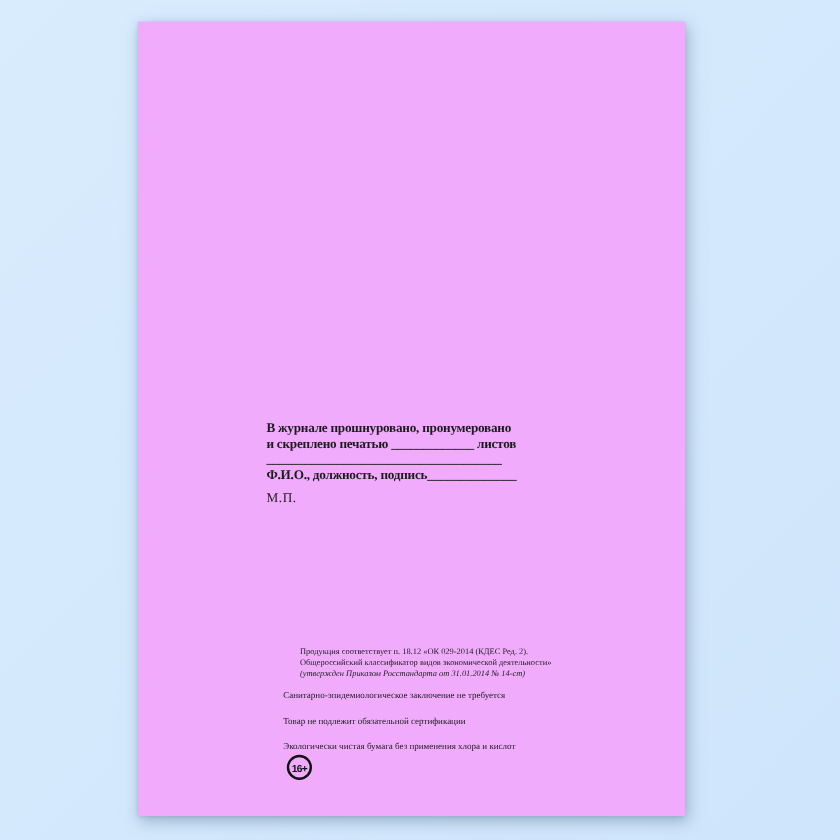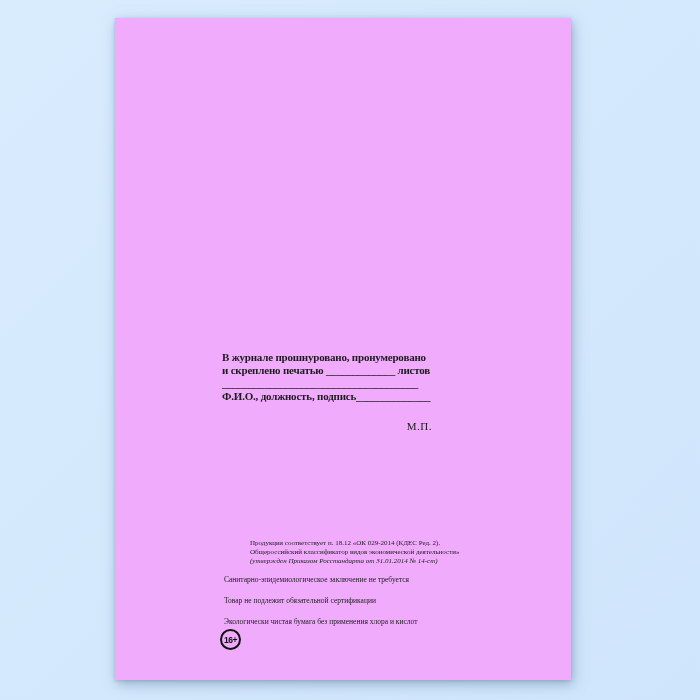--- a/index.html
+++ b/index.html
@@ -33,23 +33,22 @@
     width: 216px;
     font-weight: bold;
     font-size: 11px;
     line-height: 13px;
     letter-spacing: -0.2px;
     white-space: nowrap;
   }
   .certify .mp {
     font-weight: normal;
     letter-spacing: 0.5px;
-    text-align: right;
     padding-right: 6px;
-    margin-top: 17px;
+    margin-top: 6px;
   }
   
   .product {
     position: absolute;
     left: 107px;
     top: 521px;
     font-size: 7px;
     line-height: 9px;
     white-space: nowrap;
     margin-left: 28px;
@@ -60,24 +59,25 @@
   .statements {
     position: absolute;
     left: 109px;
     top: 558px;
     font-size: 7.5px;
     white-space: nowrap;
   }
   .statements div {
     line-height: 8px;
     margin-bottom: 13px;
+    margin-left: 12px;
   }
   .agemark {
     position: absolute;
-    left: 105px;
+    left: 124px;
     top: 611px;
     display: flex;
     align-items: flex-start;
     justify-content: center;
   }
   .badge16 {
     width: 17px;
     height: 17px;
     border: 2.5px solid #111;
     border-radius: 50%;

